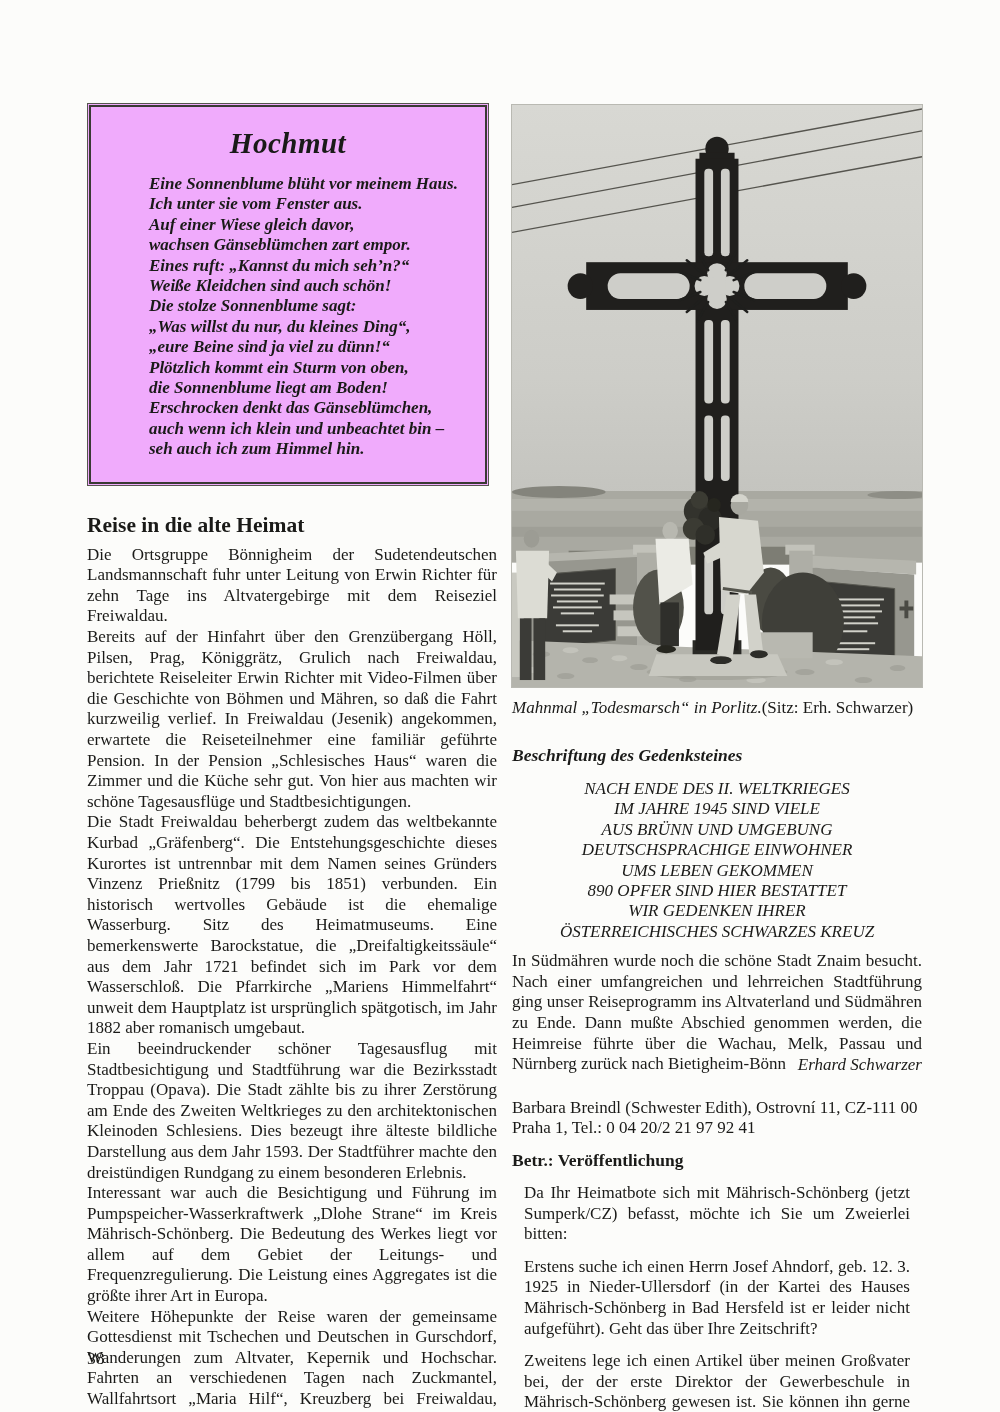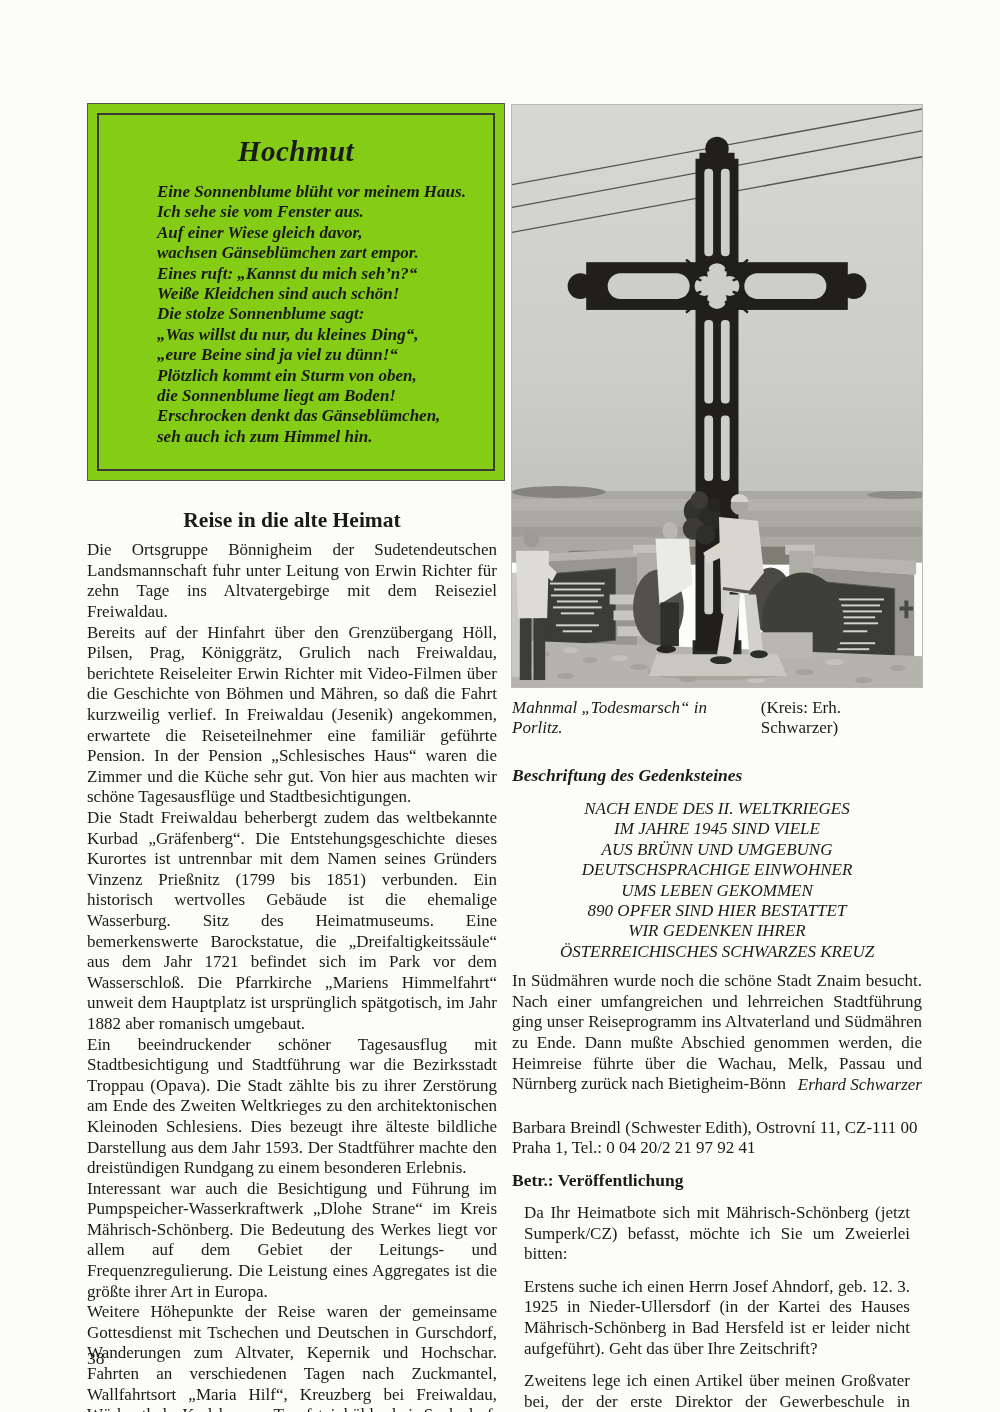--- a/index.html
+++ b/index.html
@@ -6,28 +6,28 @@
   .page{
     position:relative;width:1000px;height:1412px;margin:0 auto;
     background:#fcfcfa;color:#1a1a18;
     font-family:"Liberation Serif","DejaVu Serif",serif;
     overflow:hidden;
   }
   .col-left{position:absolute;left:87px;top:103px;width:410px;}
   .col-right{position:absolute;left:512px;top:105px;width:410px;}
 
   
-  .poem-box{border:1px solid #56564f;padding:9px;background:#84cc16;width:398px;}
+  .poem-box{border:1px solid #56564f;padding:1px;background:#f0abfc;width:398px;}
   .poem-inner{border:2px solid #39392fcc;border-color:#3a3a34;padding:18px 16px 22px 16px;}
   .poem-title{text-align:center;font-weight:bold;font-style:italic;font-size:29px;margin:2px 0 14px 0;letter-spacing:.5px;}
   .poem-lines{margin-left:42px;}
   .poem-line{font-style:italic;font-weight:bold;font-size:17px;line-height:20.4px;white-space:nowrap;}
 
   
-  .article-title{text-align:center;font-weight:bold;font-size:21.5px;margin:27px 0 7px 0;}
+  .article-title{text-align:left;font-weight:bold;font-size:21.5px;margin:27px 0 7px 0;}
   .article-body p{margin:0;font-size:17px;line-height:20.6px;text-align:justify;}
 
   
   .photo-frame{width:410px;height:582px;outline:1px solid #b9b9b2;}
   .photo-frame svg{display:block;}
 
   .caption{display:flex;justify-content:flex-start;align-items:baseline;font-size:17px;margin-top:11px;}
   .caption-title{font-style:italic;}
 
   .insc-heading{font-weight:bold;font-style:italic;font-size:17.5px;margin-top:27px;}
@@ -47,31 +47,32 @@
 
 <div class="page">
 
   <div class="col-left">
 
     <div class="poem-box">
       <div class="poem-inner">
         <div class="poem-title">Hochmut</div>
         <div class="poem-lines">
           <div class="poem-line">Eine Sonnenblume blüht vor meinem Haus.</div>
-          <div class="poem-line">Ich sehe sie vom Fenster aus.</div>
+          <div class="poem-line">Ich unter sie vom Fenster aus.</div>
           <div class="poem-line">Auf einer Wiese gleich davor,</div>
           <div class="poem-line">wachsen Gänseblümchen zart empor.</div>
           <div class="poem-line">Eines ruft: „Kannst du mich seh’n?“</div>
           <div class="poem-line">Weiße Kleidchen sind auch schön!</div>
           <div class="poem-line">Die stolze Sonnenblume sagt:</div>
           <div class="poem-line">„Was willst du nur, du kleines Ding“,</div>
           <div class="poem-line">„eure Beine sind ja viel zu dünn!“</div>
           <div class="poem-line">Plötzlich kommt ein Sturm von oben,</div>
           <div class="poem-line">die Sonnenblume liegt am Boden!</div>
           <div class="poem-line">Erschrocken denkt das Gänseblümchen,</div>
+          <div class="poem-line">auch wenn ich klein und unbeachtet bin –</div>
           <div class="poem-line">seh auch ich zum Himmel hin.</div>
         </div>
       </div>
     </div>
 
     <h2 class="article-title">Reise in die alte Heimat</h2>
     <div class="article-body">
       <p>Die Ortsgruppe Bönnigheim der Sudetendeutschen Landsmannschaft fuhr unter Leitung von Erwin Richter für zehn Tage ins Altvatergebirge mit dem Reiseziel Freiwaldau.</p>
       <p>Bereits auf der Hinfahrt über den Grenzübergang Höll, Pilsen, Prag, Königgrätz, Grulich nach Freiwaldau, berichtete Reiseleiter Erwin Richter mit Video-Filmen über die Geschichte von Böhmen und Mähren, so daß die Fahrt kurzweilig verlief. In Freiwaldau (Jesenik) angekommen, erwartete die Reiseteilnehmer eine familiär geführte Pension. In der Pension „Schlesisches Haus“ waren die Zimmer und die Küche sehr gut. Von hier aus machten wir schöne Tagesausflüge und Stadtbesichtigungen.</p>
       <p>Die Stadt Freiwaldau beherbergt zudem das weltbekannte Kurbad „Gräfenberg“. Die Entstehungsgeschichte dieses Kurortes ist untrennbar mit dem Namen seines Gründers Vinzenz Prießnitz (1799 bis 1851) verbunden. Ein historisch wertvolles Gebäude ist die ehemalige Wasserburg. Sitz des Heimatmuseums. Eine bemerkenswerte Barockstatue, die „Dreifaltigkeitssäule“ aus dem Jahr 1721 befindet sich im Park vor dem Wasserschloß. Die Pfarrkirche „Mariens Himmelfahrt“ unweit dem Hauptplatz ist ursprünglich spätgotisch, im Jahr 1882 aber romanisch umgebaut.</p>
@@ -279,21 +280,21 @@
           <polygon points="220,492 234,492 226,556 210,552" fill="#d2d2ca"></polygon>
           <polygon points="238,492 250,492 257,548 243,551" fill="#d2d2ca"></polygon>
           <ellipse cx="214" cy="558" rx="11" ry="4" fill="#2c2c28"></ellipse>
           <ellipse cx="253" cy="552" rx="9" ry="4" fill="#2c2c28"></ellipse>
         </g>
       </svg>
     </div>
 
     <div class="caption">
       <span class="caption-title">Mahnmal „Todesmarsch“ in Porlitz.</span>
-      <span class="caption-credit">(Kreis: Erh. Schwarzer)</span>
+      <span class="caption-credit">(Sitz: Erh. Schwarzer)</span>
     </div>
 
     <div class="insc-heading">Beschriftung des Gedenksteines</div>
 
     <div class="inscription">
       <div>NACH ENDE DES II. WELTKRIEGES</div>
       <div>IM JAHRE 1945 SIND VIELE</div>
       <div>AUS BRÜNN UND UMGEBUNG</div>
       <div>DEUTSCHSPRACHIGE EINWOHNER</div>
       <div>UMS LEBEN GEKOMMEN</div>

